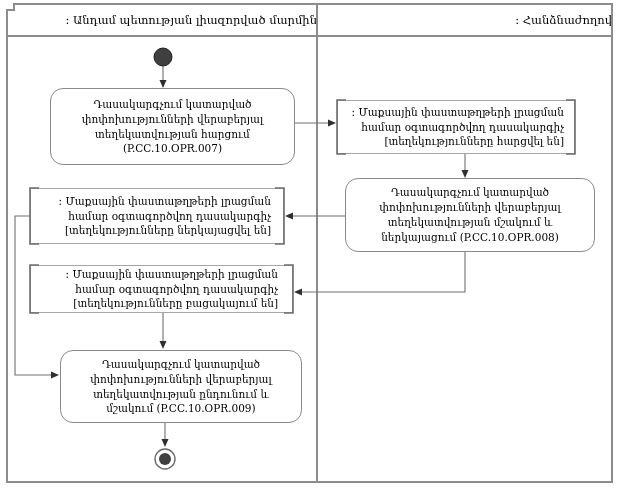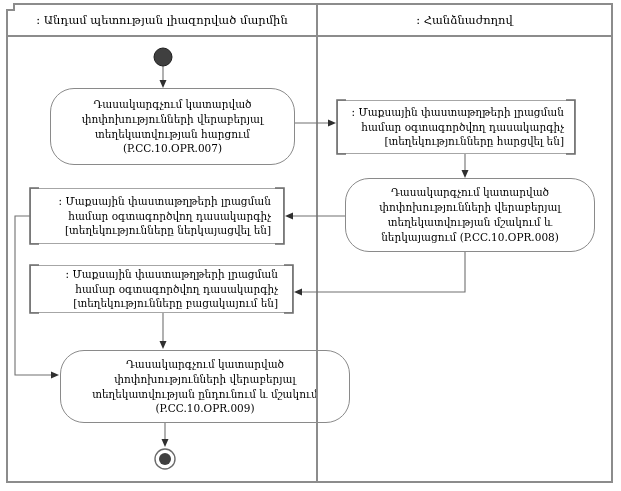--- a/index.html
+++ b/index.html
@@ -7,37 +7,37 @@
     position:relative;
     width:621px;height:491px;
     background:#fff;
     font-family:"DejaVu Serif","DejaVu Sans",serif;
     color:#000;
     overflow:hidden;
   }
   .layer{position:absolute;left:0;top:0;pointer-events:none;}
   .lane-title{
     position:absolute;
-    display:flex;align-items:center;justify-content:center;
+    display:flex;align-items:center;justify-content:flex-end;
     text-align:center;
     font-size:11.5px;
     line-height:1.3;
   }
   .node{
     position:absolute;
     display:flex;align-items:center;justify-content:center;
     text-align:center;
     background:#fff;
     font-size:10.5px;
     line-height:1.42;
     box-sizing:border-box;
   }
   .activity{
     border:1px solid #8a8a8a;
-    border-radius:24px;
+    border-radius:13px;
   }
   .object{
     border:1px solid #a6a6a6;
     text-align:right;
   }
 </style>
 </head>
 <body>
 
 <div class="stage">
@@ -62,21 +62,21 @@
   </div>
 
   <div class="node object" style="left:30px;top:188px;width:254px;height:56px;padding:2px 12px;">
     <span>: Մաքսային փաստաթղթերի լրացման համար օգտագործվող դասակարգիչ [տեղեկությունները ներկայացվել են]</span>
   </div>
 
   <div class="node object" style="left:30px;top:265px;width:263px;height:48px;padding:2px 14px;">
     <span>: Մաքսային փաստաթղթերի լրացման համար օգտագործվող դասակարգիչ [տեղեկությունները բացակայում են]</span>
   </div>
 
-  <div class="node activity" style="left:60px;top:350px;width:290px;height:73px;padding:4px 18px;">
+  <div class="node activity" style="left:60px;top:350px;width:242px;height:73px;padding:4px 18px;">
     <span>Դասակարգչում կատարված փոփոխությունների վերաբերյալ տեղեկատվության ընդունում և մշակում (P.CC.10.OPR.009)</span>
   </div>
 
   <svg class="layer" width="621" height="491" viewBox="0 0 621 491">
 
     <g stroke="#8c8c8c" stroke-width="1.2" fill="none" shape-rendering="crispEdges">
       <path d="M14,4 H612 V482 H7 V10 H14 Z"></path>
       <line x1="7" y1="36" x2="612" y2="36"></line>
       <line x1="317" y1="4" x2="317" y2="482"></line>
     </g>

